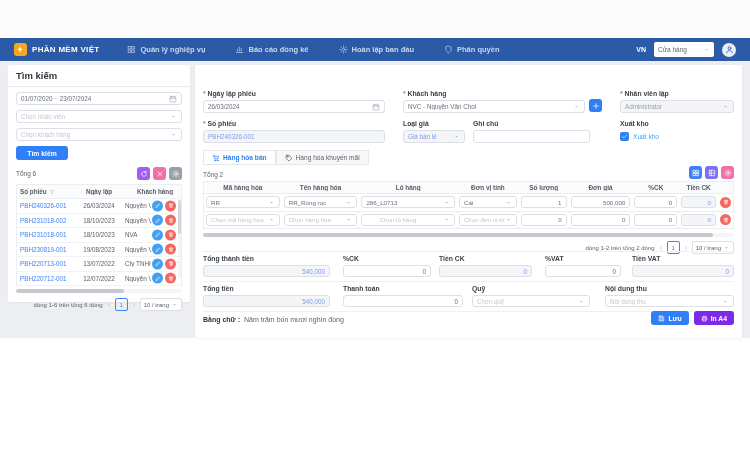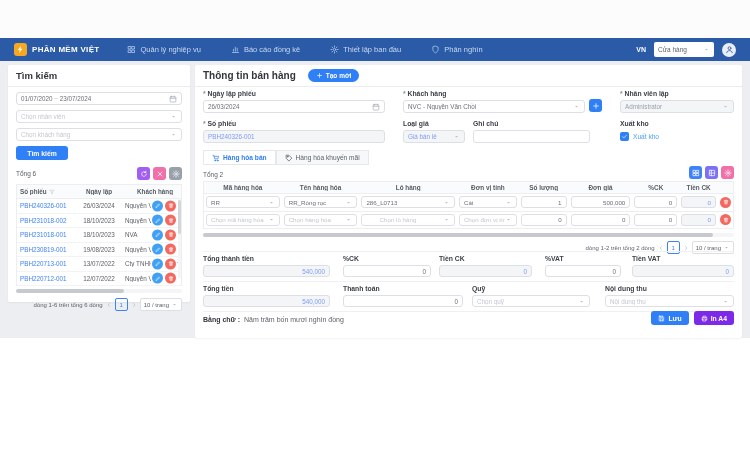--- a/index.html
+++ b/index.html
@@ -7,21 +7,21 @@
   .stage{position:relative;width:750px;height:455px;background:#fff;overflow:hidden;}
   .icon{display:inline-flex;align-items:center;justify-content:center;flex:0 0 auto;}
   .icon svg{width:100%;height:100%;display:block;}
 
   
   .topstrip{position:absolute;left:0;top:0;width:750px;height:38px;background:#fcfcfd;}
   .navbar{position:absolute;left:0;top:38px;width:750px;height:23px;background:#2b5aa7;display:flex;align-items:center;padding:0 14px;box-sizing:border-box;}
   .brand{display:flex;align-items:center;gap:5px;}
   .logo{width:13px;height:13px;background:#f6a821;border-radius:3px;color:#fff;padding:2px;box-sizing:border-box;}
   .brand-name{color:#fff;font-size:8px;font-weight:800;letter-spacing:.3px;}
-  .nav-menu{display:flex;margin-left:28px;gap:30px;}
+  .nav-menu{display:flex;margin-left:28px;gap:30px;font-weight:bold;}
   .nav-item{display:flex;align-items:center;gap:4px;color:#c9d9f0;font-size:7.5px;cursor:pointer;}
   .nav-item .icon{width:9px;height:9px;color:#a9c3e8;}
   .nav-right{margin-left:auto;display:flex;align-items:center;gap:8px;}
   .lang{color:#fff;font-size:7px;font-weight:700;}
   .store-select{width:60px;height:15px;background:#fff;border-radius:2px;display:flex;align-items:center;padding:0 4px;font-size:6.5px;color:#5a5f66;box-sizing:border-box;gap:2px;}
   .avatar{width:14px;height:14px;border-radius:50%;background:#e9eef7;color:#2b5aa7;padding:2.5px;box-sizing:border-box;}
 
   .content-bg{position:absolute;left:0;top:61px;width:750px;height:277px;background:#eceef1;}
 
   
@@ -147,29 +147,29 @@
           </span>
         <span>Báo cáo đồng kê</span>
       </div>
       <div class="nav-item">
         <span class="icon">
             <svg viewBox="0 0 24 24" fill="none" stroke="currentColor" stroke-width="2.2" stroke-linecap="round" stroke-linejoin="round">
               <circle cx="12" cy="12" r="3.2"></circle>
               <path d="M12 2.5v3M12 18.5v3M2.5 12h3M18.5 12h3M5.3 5.3l2.1 2.1M16.6 16.6l2.1 2.1M18.7 5.3l-2.1 2.1M7.4 16.6l-2.1 2.1"></path>
             </svg>
           </span>
-        <span>Thiết lập ban đầu</span>
+        <span>Hoàn lập ban đầu</span>
       </div>
       <div class="nav-item">
         <span class="icon">
             <svg viewBox="0 0 24 24" fill="none" stroke="currentColor" stroke-width="2.2" stroke-linecap="round" stroke-linejoin="round">
               <path d="M12 3l7 2.8v5.4c0 4.6-3 7.6-7 9.8-4-2.2-7-5.2-7-9.8V5.8z"></path>
             </svg>
           </span>
-        <span>Phân nghìn</span>
+        <span>Phân quyền</span>
       </div>
     </div>
     <div class="nav-right">
       <span class="lang">VN</span>
       <div class="store-select">
         <span class="txt">Cửa hàng</span>
         <span class="icon caret">
             <svg viewBox="0 0 24 24" fill="none" stroke="currentColor" stroke-width="2.2" stroke-linecap="round" stroke-linejoin="round">
               <path d="M7 10l5 5 5-5" fill="currentColor" stroke="none"></path>
             </svg>
@@ -415,31 +415,20 @@
               <svg viewBox="0 0 24 24" fill="none" stroke="currentColor" stroke-width="2.2" stroke-linecap="round" stroke-linejoin="round">
                 <path d="M7 10l5 5 5-5" fill="currentColor" stroke="none"></path>
               </svg>
             </span>
           </span>
       </div>
     </div>
   </div>
 
   <div class="sales-panel">
-    <div class="hd">
-      <span class="hd-title">Thông tin bán hàng</span>
-      <span class="btn-create">
-          <span class="icon">
-            <svg viewBox="0 0 24 24" fill="none" stroke="currentColor" stroke-width="2.2" stroke-linecap="round" stroke-linejoin="round">
-              <path d="M12 5v14M5 12h14"></path>
-            </svg>
-          </span>
-          <span>Tạo mới</span>
-        </span>
-    </div>
 
     <div class="fg" style="left:8px;top:25px;width:182px;">
       <span class="lbl req">Ngày lập phiếu</span>
       <div class="ctl">
         <span>26/03/2024</span>
         <span class="icon cal">
             <svg viewBox="0 0 24 24" fill="none" stroke="currentColor" stroke-width="2.2" stroke-linecap="round" stroke-linejoin="round">
               <rect x="3.5" y="5" width="17" height="16" rx="2"></rect>
               <path d="M3.5 10h17M8 3v4M16 3v4"></path>
             </svg>

